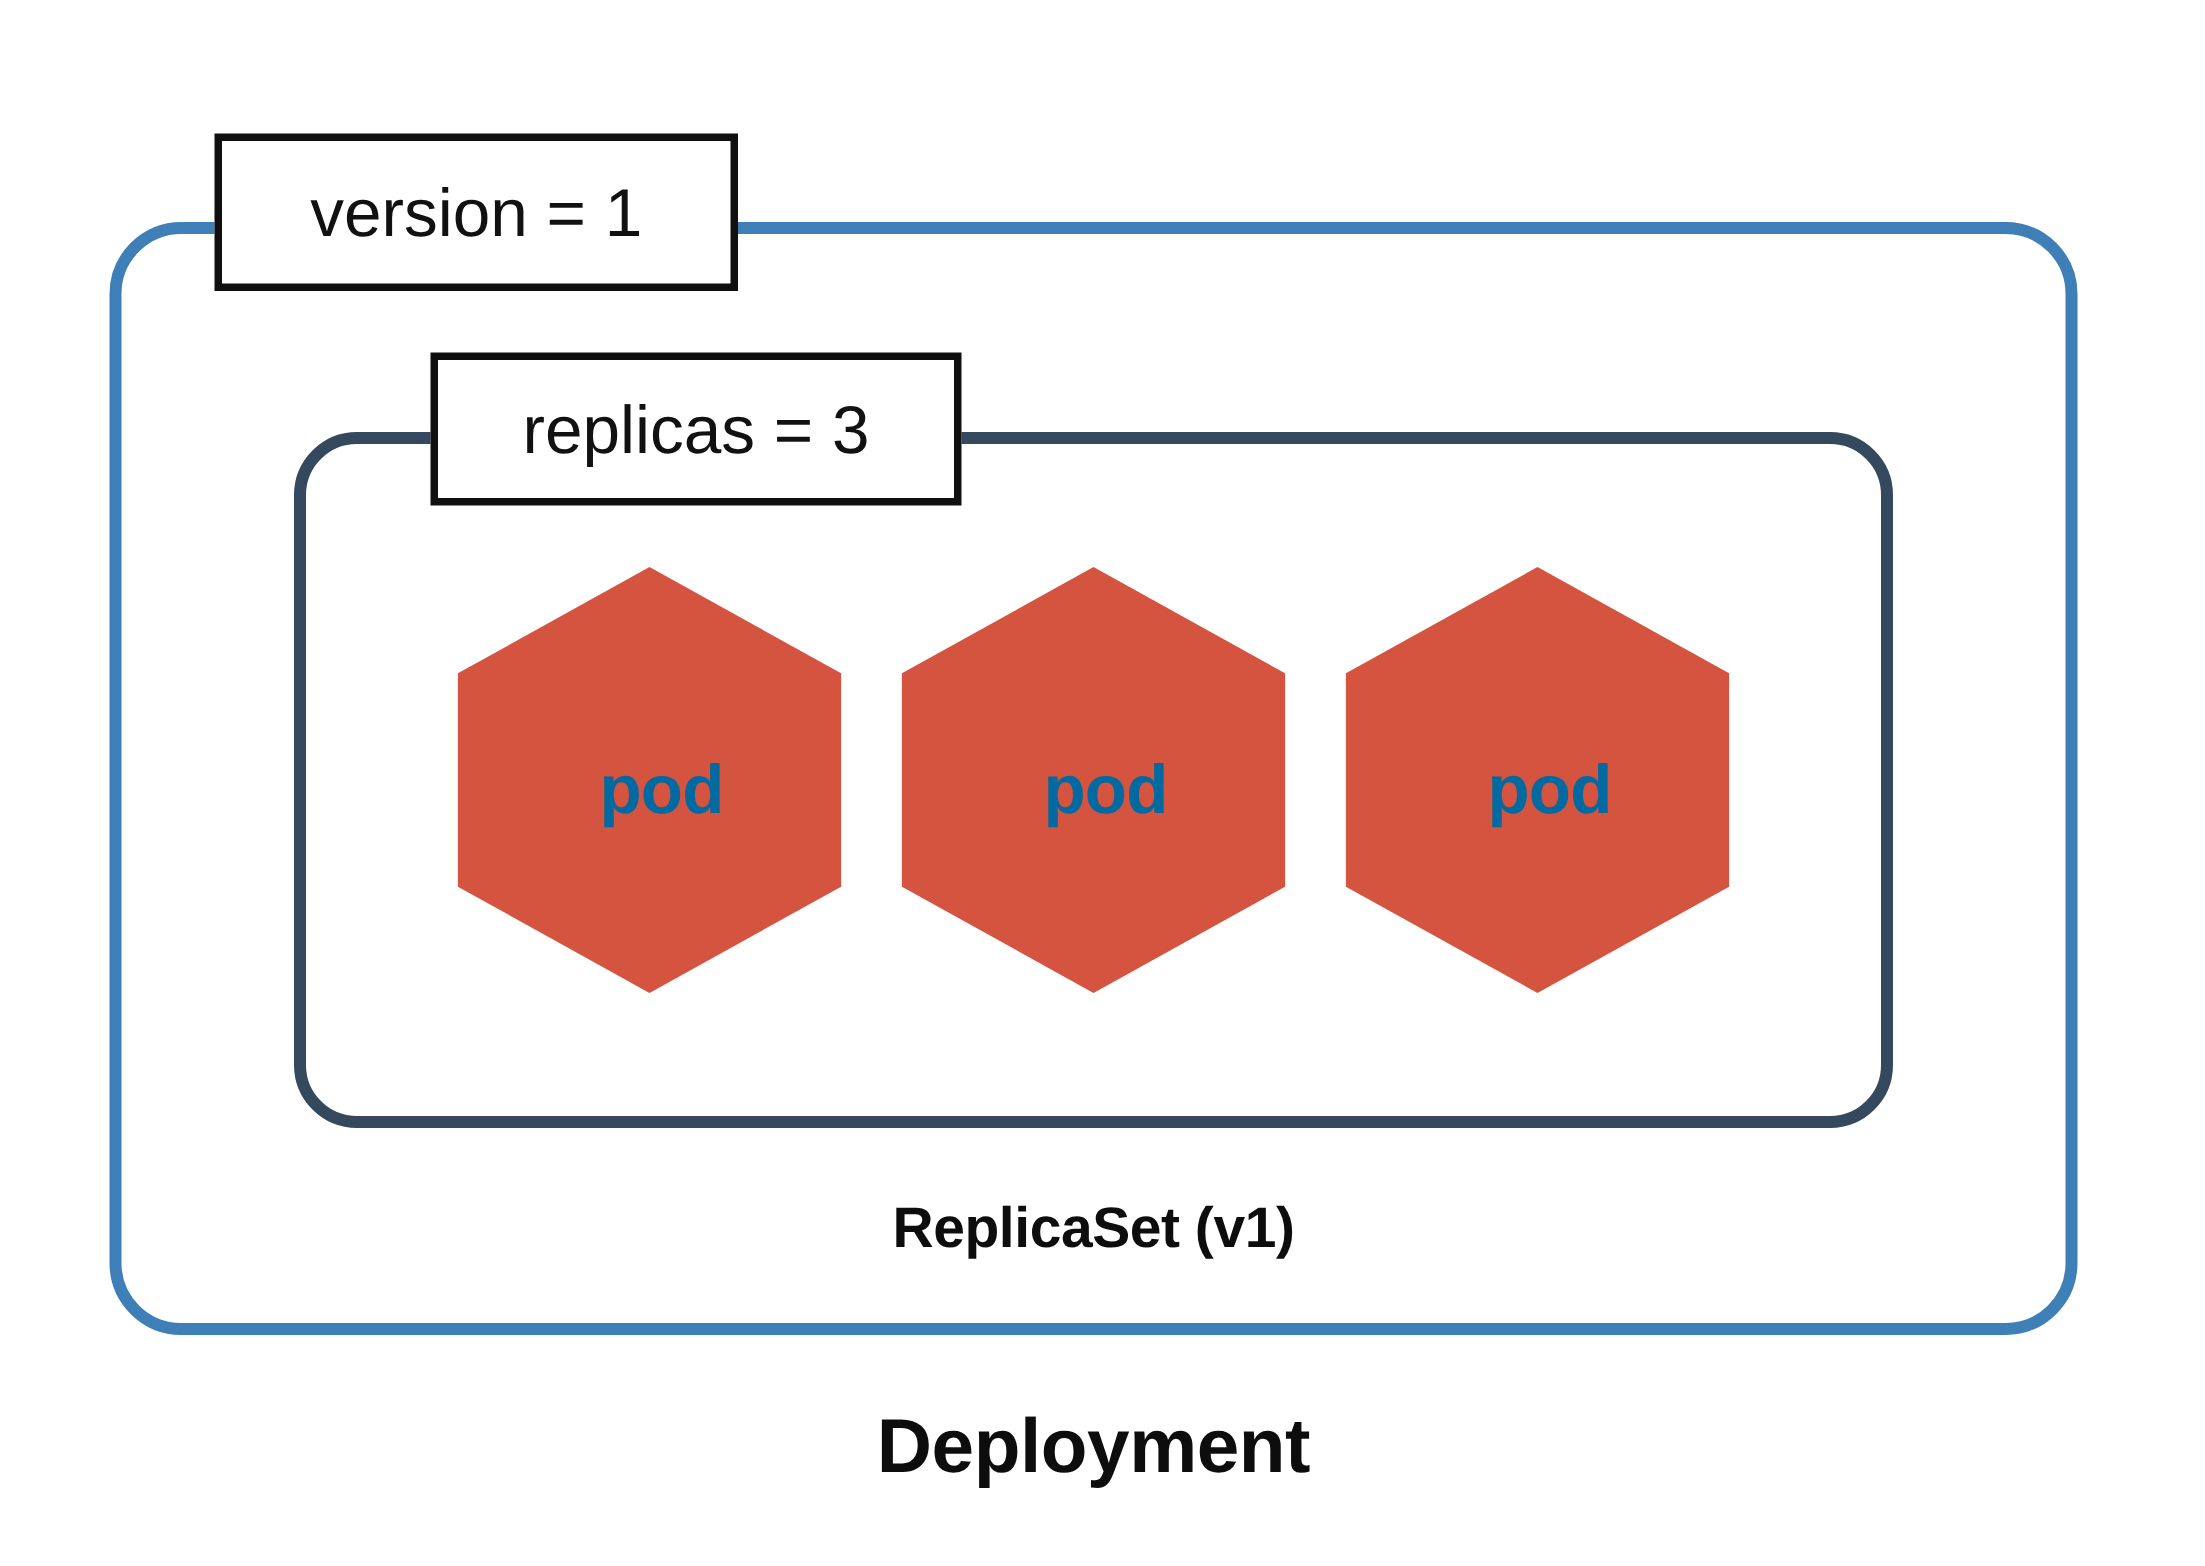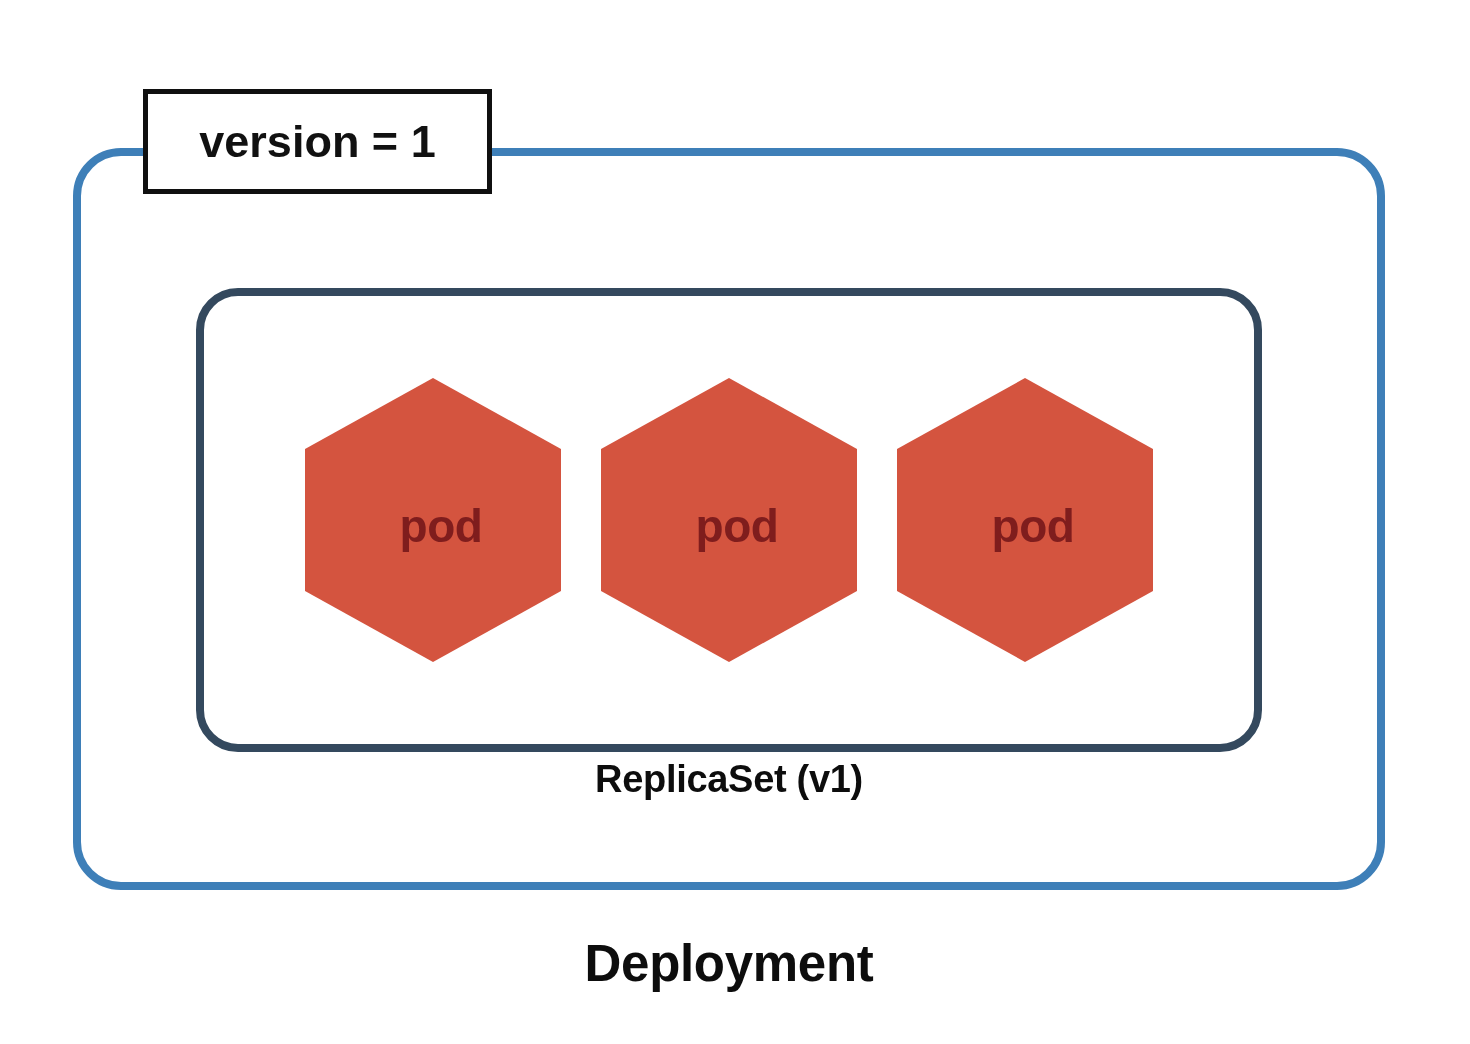--- a/index.html
+++ b/index.html
@@ -73,21 +73,21 @@
   .pod-hex .hex-shape {
     position: absolute;
     inset: 0;
     background: #d4543f;
     clip-path: polygon(50% 0%, 100% 25%, 100% 75%, 50% 100%, 0% 75%, 0% 25%);
   }
 
   .pod-hex .pod-label {
     position: relative;
     z-index: 2;
-    color: #7f1d1d;
+    color: #0369a1;
     font-family: "Liberation Sans", sans-serif;
     font-size: 46px;
     font-weight: 700;
     letter-spacing: -0.5px;
     line-height: 1;
     transform: translateY(6px);
     user-select: none;
     margin-left: 16px;
   }
 
@@ -98,21 +98,21 @@
     border: 5px solid #101010;
     display: flex;
     align-items: center;
     justify-content: center;
     z-index: 10;
   }
 
   .annotation-box .annotation-text {
     font-family: "Liberation Sans", sans-serif;
     font-size: 45px;
-    font-weight: 700;
+    font-weight: 400;
     color: #111111;
     white-space: nowrap;
     line-height: 1;
   }
 
   .annotation-version {
     left: 143px;
     top: 89px;
     width: 349px;
     height: 105px;
@@ -133,21 +133,21 @@
     font-family: "Liberation Sans", sans-serif;
     font-weight: 700;
     color: #0d0d0d;
     line-height: 1;
     z-index: 5;
   }
 
   .caption-replicaset {
     left: 196px;
     width: 1066px;
-    top: 760px;
+    top: 800px;
     font-size: 38px;
     letter-spacing: -0.3px;
   }
 
   .caption-deployment {
     left: 73px;
     width: 1312px;
     top: 938px;
     font-size: 51px;
     letter-spacing: -0.3px;
@@ -178,18 +178,21 @@
       <div class="hex-shape"></div>
       <span class="pod-label">pod</span>
     </div>
 
   </div>
 
   <div class="annotation-box annotation-version">
     <span class="annotation-text">version = 1</span>
   </div>
 
+  <div class="annotation-box annotation-replicas">
+    <span class="annotation-text">replicas = 3</span>
+  </div>
 
   <div class="caption caption-replicaset">ReplicaSet (v1)</div>
 
   <div class="caption caption-deployment">Deployment</div>
 
 </div>
 
 </body></html>

